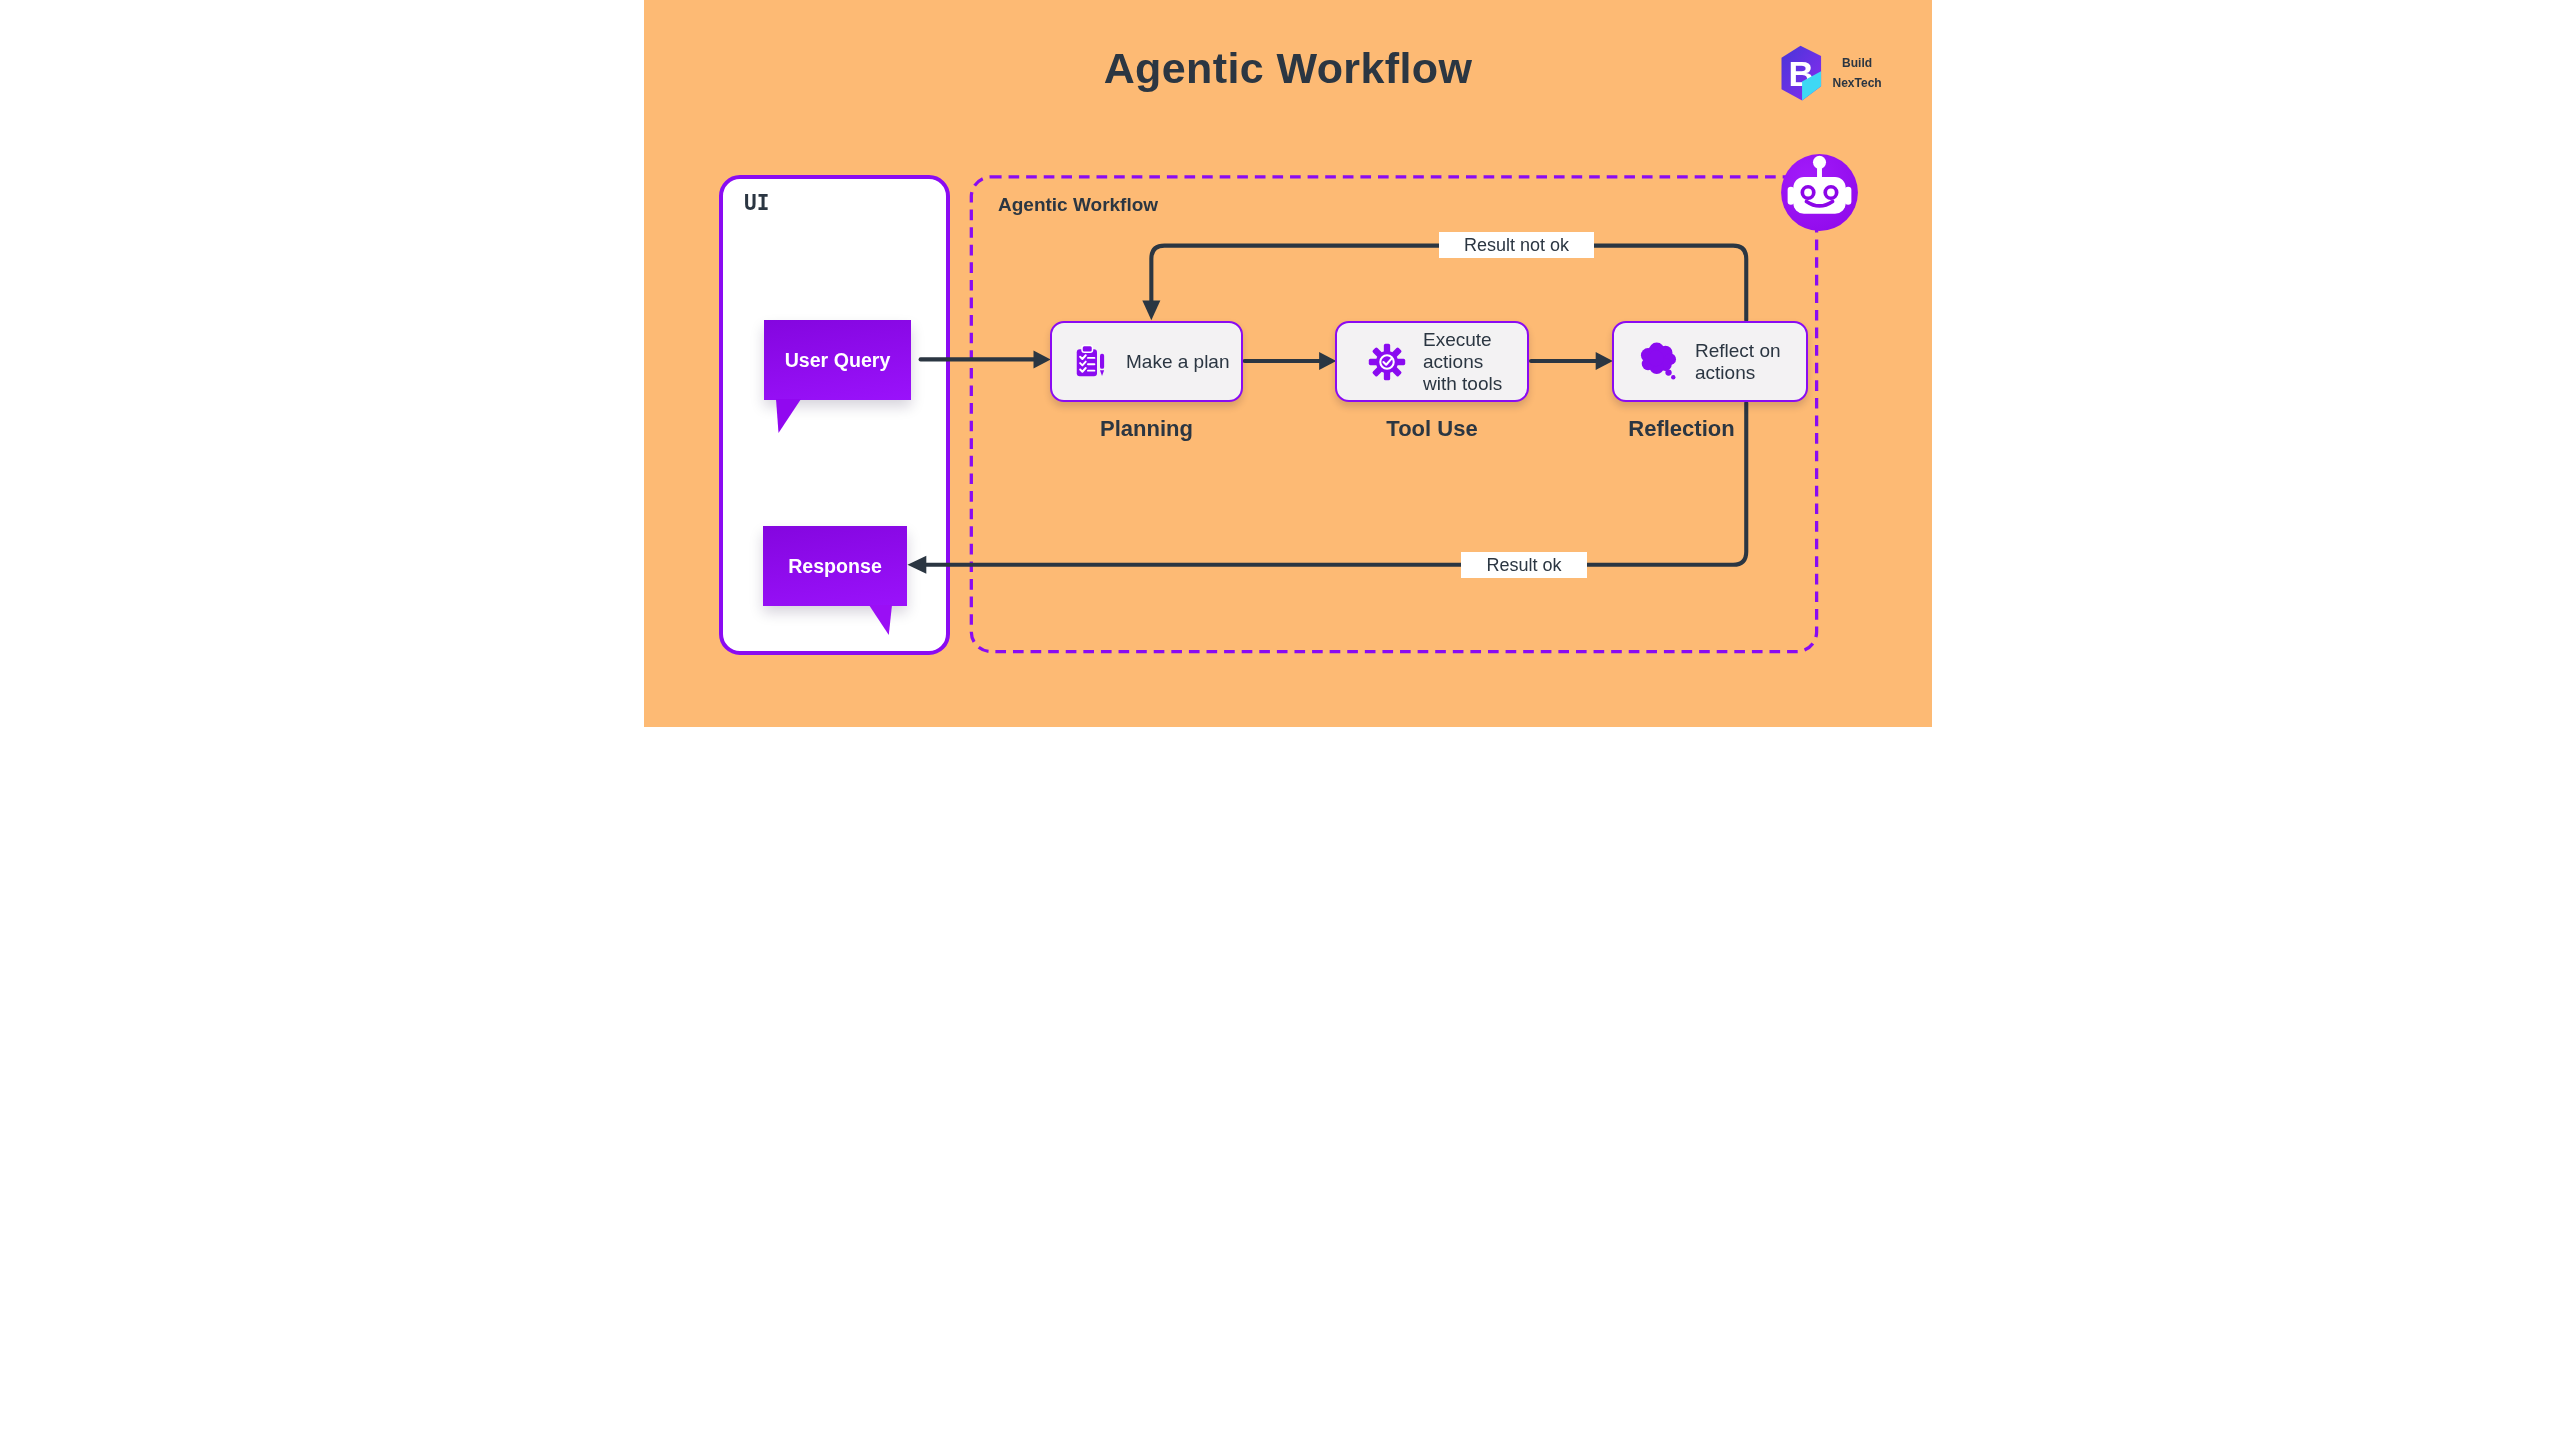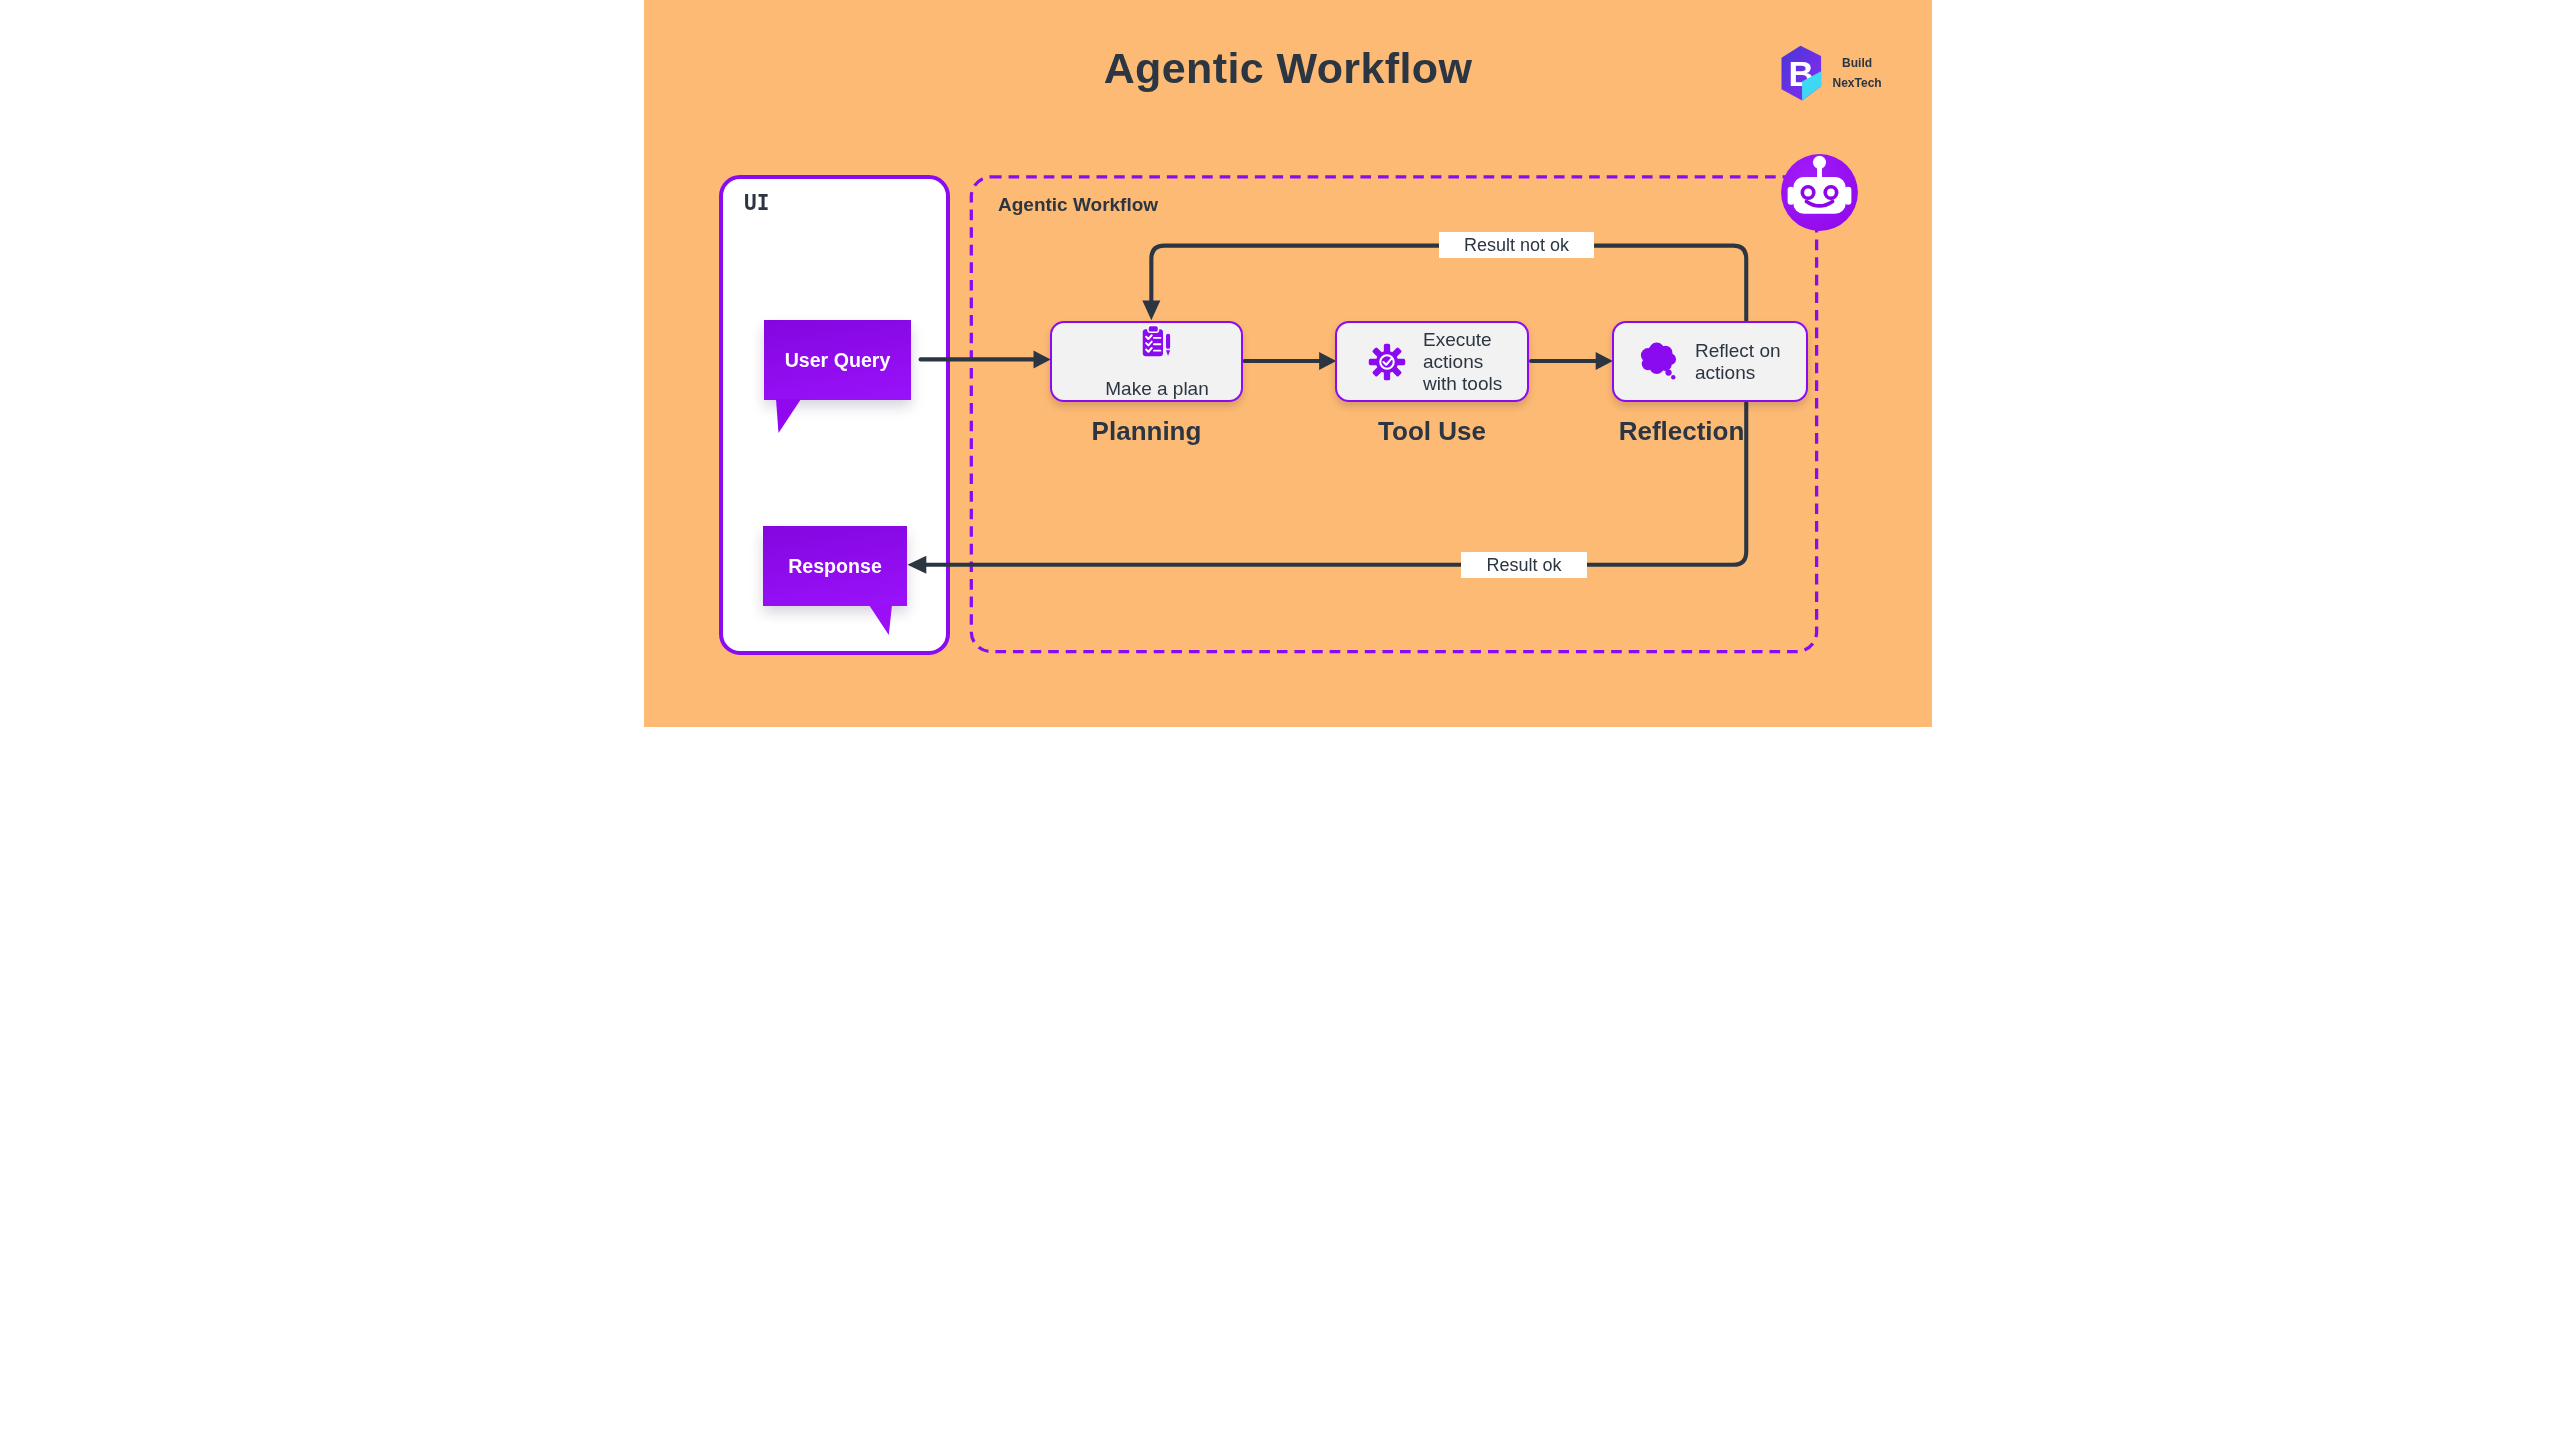--- a/index.html
+++ b/index.html
@@ -52,27 +52,27 @@
   
   .node{
     position:absolute;top:321px;height:81px;box-sizing:border-box;
     background:var(--node_fill,#f3f2f3);
     border:2.5px solid var(--accent_purple,#8a0bf2);border-radius:14px;
     display:flex;align-items:center;gap:17px;
     box-shadow:0 4.1px 7.4px rgba(30,20,50,.16);
   }
   .node .icon{flex:0 0 auto;display:flex;}
   .node-text{font-size:19px;color:var(--dark_slate,#2b3642);line-height:22px;}
-  .node.planning{left:406px;width:193px;padding-left:21px;flex-direction:column;}
+  .node.planning{left:406px;width:193px;padding-left:21px;}
   .node.tool-use{left:691px;width:194px;padding-left:31px;}
   .node.reflection{left:968px;width:196px;padding-left:23px;}
 
   .sublabel{
     position:absolute;top:416px;text-align:center;
-    font-size:26px;font-weight:bold;color:var(--dark_slate,#2b3642);
+    font-size:22px;font-weight:bold;color:var(--dark_slate,#2b3642);
   }
   .sublabel.planning{left:406px;width:193px;}
   .sublabel.tool-use{left:691px;width:194px;}
   .sublabel.reflection{left:968px;width:139px;}
 
   
   .edge-label{
     position:absolute;background:#fff;text-align:center;
     font-size:18px;font-weight:normal;color:var(--dark_slate,#2b3642);padding:2.5px 0;
   }

